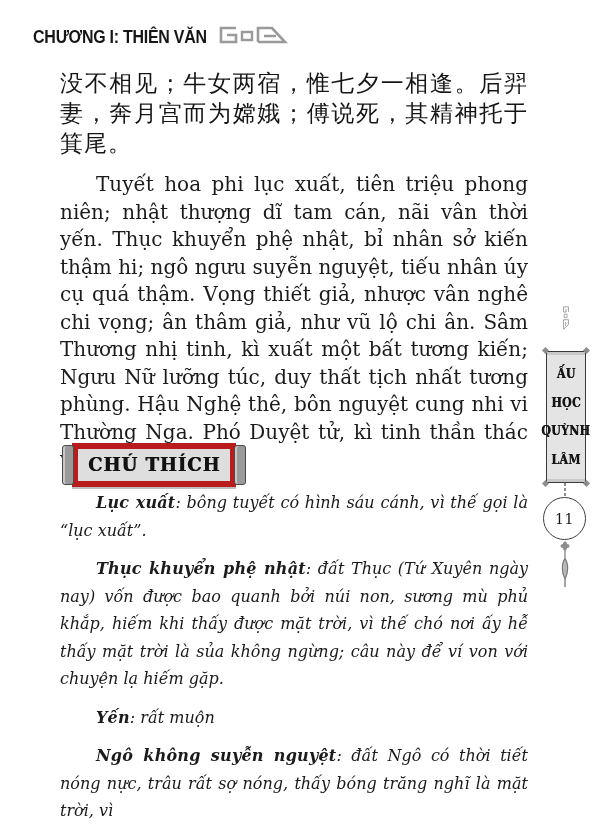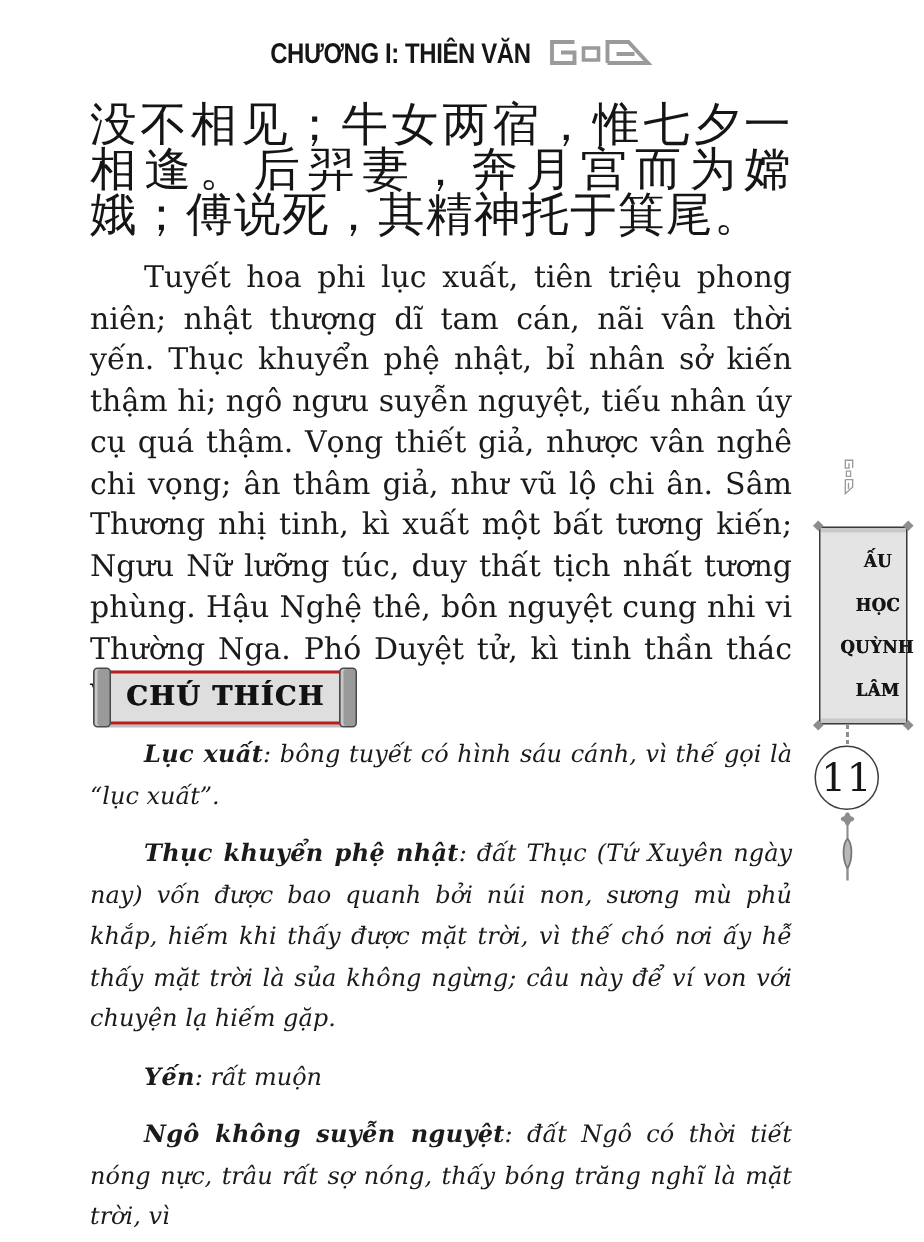--- a/index.html
+++ b/index.html
@@ -6,34 +6,34 @@
   body{
     width:616px;height:828px;background:#ffffff;position:relative;
     font-family:"DejaVu Serif","Liberation Serif",serif;color:#1b1b1b;
     overflow:hidden;
   }
   .page{position:absolute;inset:0;}
 
   
   .header{
     position:absolute;top:24px;left:0;right:30px;height:26px;
-    display:flex;align-items:center;justify-content:center;gap:7px;
+    display:flex;align-items:center;justify-content:flex-start;gap:7px;
   }
   .header-title{
     font-family:"Liberation Sans","DejaVu Sans",sans-serif;
     font-weight:bold;font-size:19px;letter-spacing:-0.3px;
     transform:scaleX(0.84);transform-origin:right center;
     color:#161616;white-space:nowrap;
   }
   .cloud-icon{flex:0 0 auto;}
 
   
   .hanzi{
     position:absolute;left:60px;top:68px;width:468px;
-    font-size:31px;line-height:30px;letter-spacing:1px;
+    font-size:23px;line-height:30px;letter-spacing:1px;
     text-align:justify;text-justify:inter-character;
     color:#151515;
   }
 
   
   .viet{
     position:absolute;left:60px;top:171px;width:468px;margin:0;
     font-size:20px;line-height:27.5px;text-align:justify;text-indent:36px;
     color:#1b1b1b;
   }
@@ -43,21 +43,21 @@
     position:absolute;left:62px;top:445px;height:40px;
     display:flex;align-items:center;
   }
   .roller{
     width:10px;height:38px;background:#9a9a9a;border:1px solid #4a4a4a;
     border-radius:3px;position:relative;z-index:2;
     box-shadow:inset 2px 0 0 #c7c7c7;
   }
   .banner-box{
     height:26px;min-width:108px;margin:0 -2px;padding:2px 10px 4px 10px;
-    background:#dedede;border:2px solid #b91c1c;
+    background:#dedede;border:6px solid #b91c1c;
     display:flex;align-items:center;justify-content:center;z-index:1;
     box-shadow:0 2px 0 rgba(0,0,0,0.25);
   }
   .banner-text{
     font-family:"DejaVu Serif",serif;font-weight:bold;font-size:18px;
     letter-spacing:1px;color:#121212;text-shadow:0.6px 0 #121212;
     white-space:nowrap;
   }
 
   
@@ -72,40 +72,39 @@
   .side-glyph{
     position:absolute;left:544px;top:292px;width:44px;height:52px;
     display:flex;align-items:center;justify-content:center;
   }
   .side-glyph svg{transform:rotate(90deg) scale(0.62);}
   .side-banner{
     position:absolute;left:546px;top:351px;width:38px;height:130px;
     background:#e4e4e4;border:1.6px solid #3a3a3a;
     display:flex;flex-direction:column;align-items:center;justify-content:space-evenly;
     box-shadow:inset 0 3px 0 #c9c9c9, inset 0 -3px 0 #c9c9c9;
-    padding-left:19px;
   }
   .pin{position:absolute;width:5px;height:5px;background:#8d8d8d;transform:rotate(45deg);}
   .pin.tl{top:-4px;left:-4px;} .pin.tr{top:-4px;right:-4px;}
   .pin.bl{bottom:-4px;left:-4px;} .pin.br{bottom:-4px;right:-4px;}
   .side-word{
     font-family:"DejaVu Serif",serif;font-weight:bold;font-size:12px;
     letter-spacing:0.3px;color:#151515;text-shadow:0.4px 0 #151515;
     transform:scaleX(0.92);white-space:nowrap;
   }
   .connector{
     position:absolute;left:564px;top:483px;width:2px;height:13px;
     background:repeating-linear-gradient(#8d8d8d 0 3px,transparent 3px 5px);
   }
   .page-circle{
     position:absolute;left:543px;top:497px;width:41px;height:41px;
     border:1.6px solid #3f3f3f;border-radius:50%;background:#ffffff;
     display:flex;align-items:center;justify-content:center;
   }
-  .page-number{font-size:26px;color:#161616;letter-spacing:0.5px;}
+  .page-number{font-size:14px;color:#161616;letter-spacing:0.5px;}
   .tassel{position:absolute;left:552px;top:539px;}
 </style>
 </head>
 <body>
 
 <div class="page">
 
   <div class="header">
     <span class="header-title">CHƯƠNG I: THIÊN VĂN</span>
     <span class="cloud-icon">

